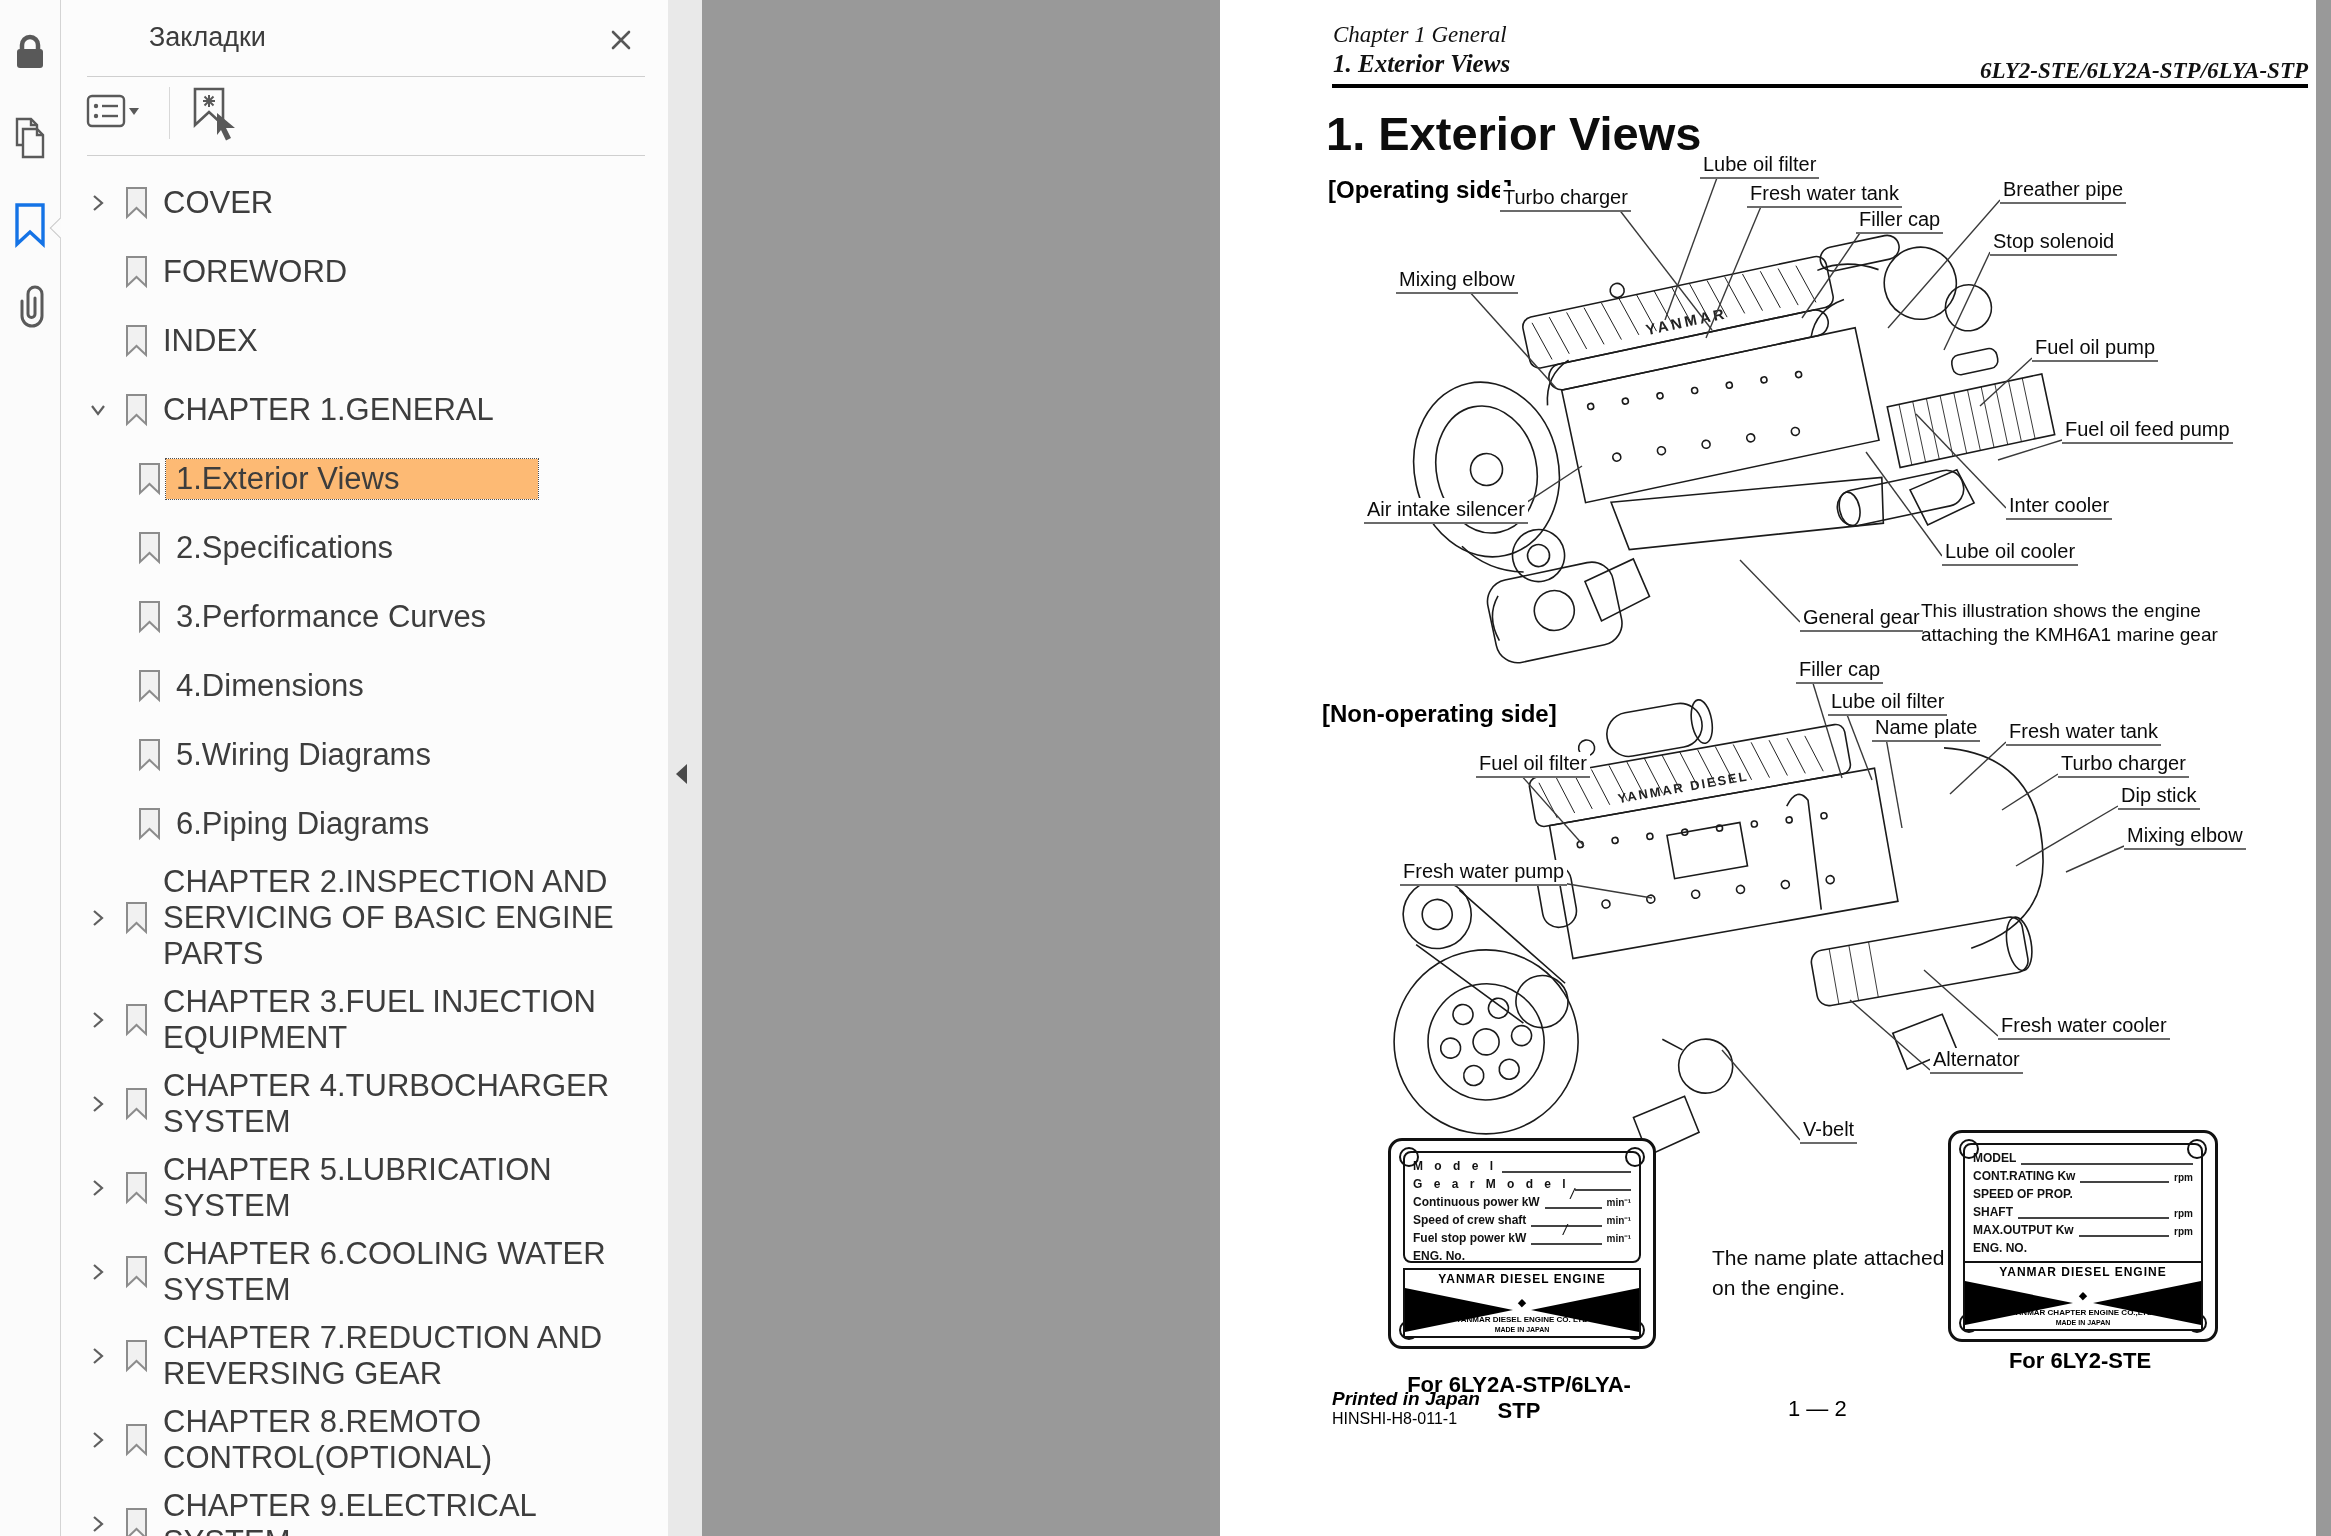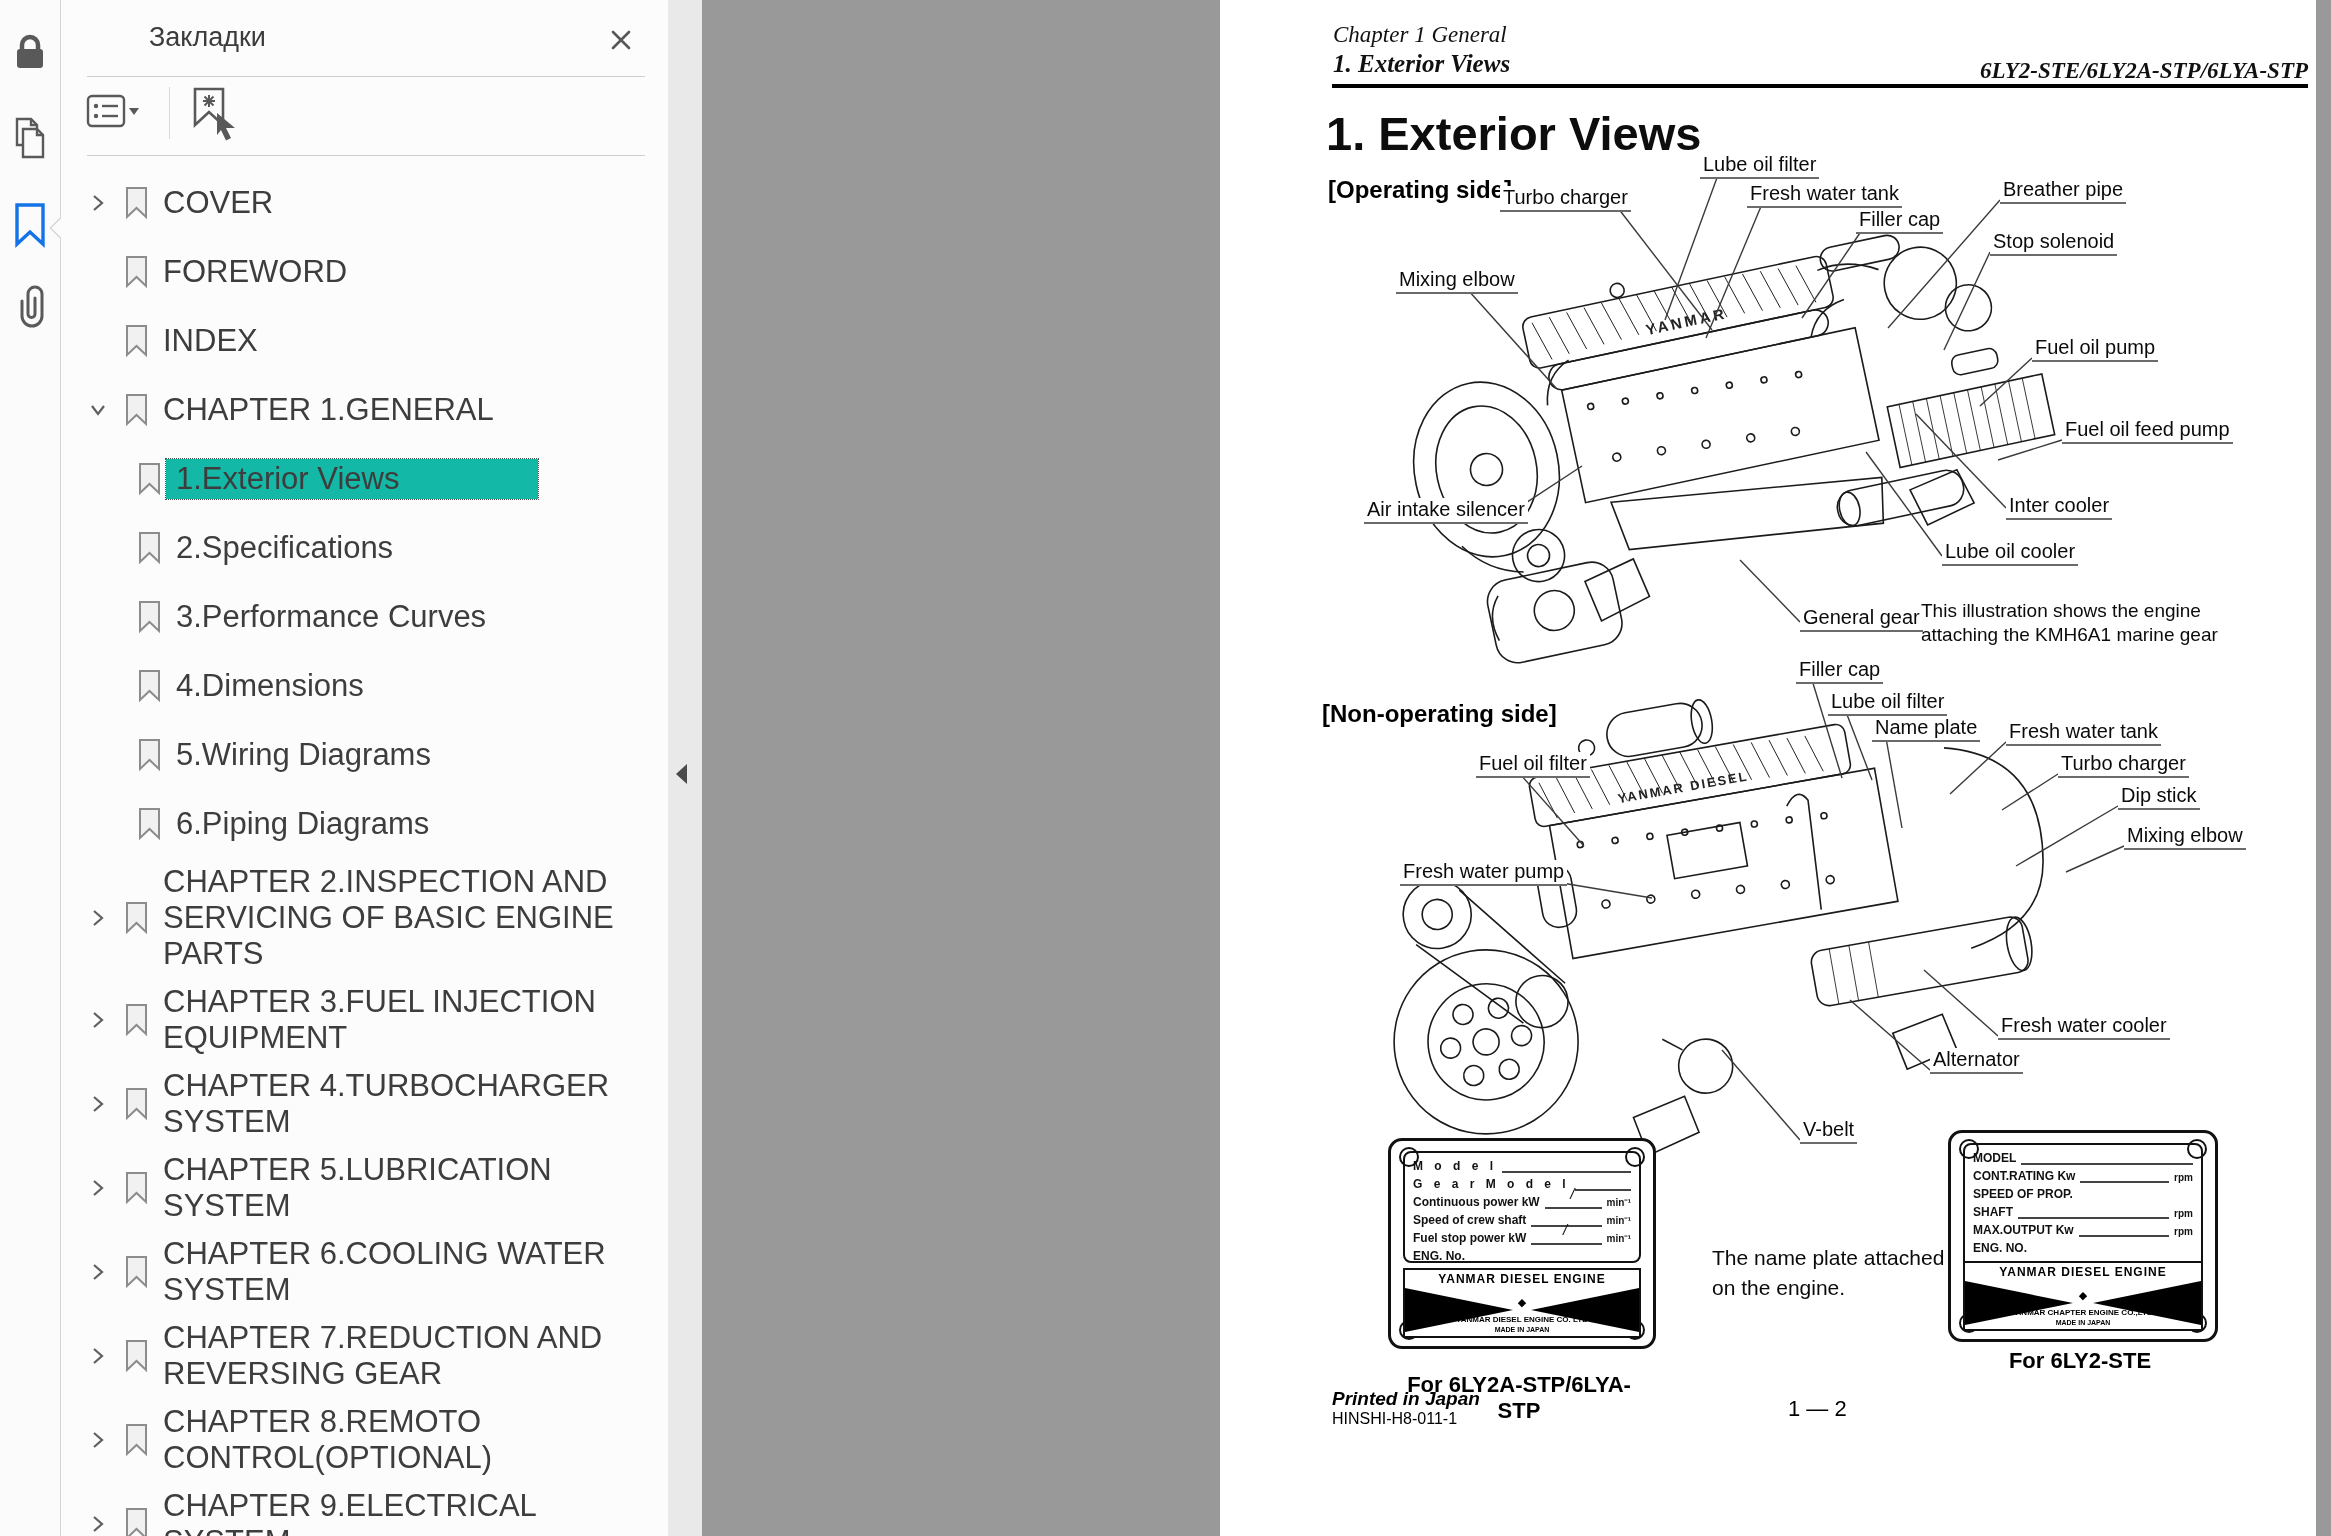--- a/index.html
+++ b/index.html
@@ -24,21 +24,21 @@
   .tb-sep{position:absolute;left:108px;top:10px;width:1px;height:52px;background:#d8d8d8;}
   
   .bm-list{position:absolute;left:0;top:156px;bottom:0;width:100%;padding-top:12px;
            overflow:hidden;}
   .bm-row{display:flex;align-items:center;min-height:57px;padding:6px 8px 6px 28px;
           line-height:36px;cursor:pointer;}
   .bm-row.lvl1{padding-left:41px;}
   .bm-exp{flex:0 0 34px;display:flex;align-items:center;}
   .bm-ico{flex:0 0 40px;display:flex;align-items:center;}
   .bm-label{font-size:31px;color:#3d3d3d;max-width:472px;}
-  .bm-label.sel{background:#14b8a6;outline:1px dotted #4f4f4f;padding:2px 10px;
+  .bm-label.sel{background:#fdba74;outline:1px dotted #4f4f4f;padding:2px 10px;
                 margin:-2px -10px;min-width:352px;}
   
   .panel-scroll{position:absolute;left:668px;top:0;width:34px;height:1536px;background:#e9e9e9;}
   .collapse-arrow{position:absolute;left:8px;top:764px;width:0;height:0;cursor:pointer;
      border-top:10px solid transparent;border-bottom:10px solid transparent;border-right:11px solid #4a4a4a;}
   
   .page{position:absolute;left:1220px;top:0;width:1096px;height:1536px;background:#ffffff;}
   .ph-small{position:absolute;font-family:"Liberation Serif",serif;font-style:italic;color:#111;}
   .ph-rule{position:absolute;background:#000;}
   .page-title{position:absolute;font-size:47px;font-weight:bold;color:#0d0d0d;letter-spacing:0px;}

